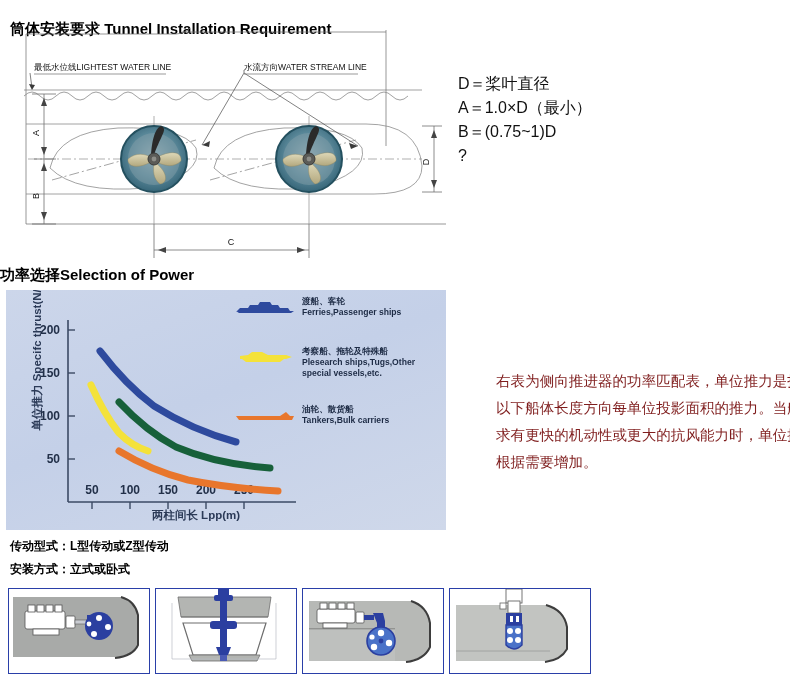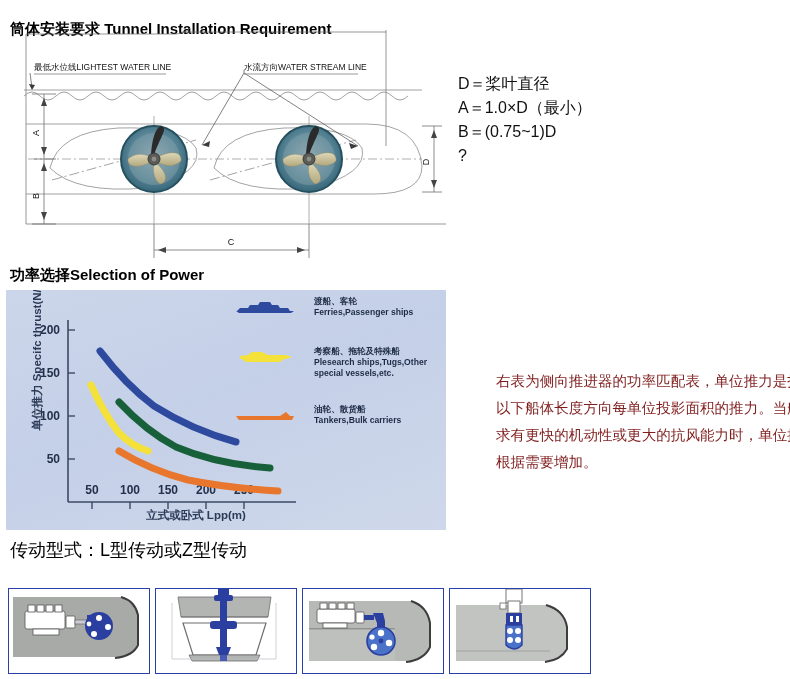--- a/index.html
+++ b/index.html
@@ -9,24 +9,24 @@
     color:#000;overflow:hidden;position:relative;
   }
   .page{position:relative;width:790px;height:679px;}
 
   
   .h-title{
     position:absolute;font-size:15px;font-weight:bold;letter-spacing:0px;
     white-space:nowrap;color:#000;
   }
   #title-tunnel{left:10px;top:4px;margin-top:16px;}
-  #title-power{left:10px;top:266px;text-align:right;}
+  #title-power{left:0;top:266px;text-align:right;}
 
   .bold-line{
-    position:absolute;font-size:18px;font-weight:normal;white-space:nowrap;color:#000;
+    position:absolute;font-size:12px;font-weight:bold;white-space:nowrap;color:#000;
   }
   #line-drive{left:10px;top:538px;}
   #line-install{left:10px;top:561px;}
 
   
   .spec-block{
     position:absolute;left:458px;top:72px;width:330px;
     font-size:16px;line-height:24px;color:#111;
   }
   .spec-block div{white-space:normal;}
@@ -59,21 +59,21 @@
     position:absolute;right:0;font-size:12px;font-weight:bold;color:#223049;
     text-align:right;width:30px;
   }
   .xtick{
     position:absolute;font-size:12px;font-weight:bold;color:#223049;
     text-align:center;width:34px;
   }
   .legend{position:absolute;left:228px;top:8px;width:205px;}
   .leg-row{position:relative;margin-bottom:6px;height:44px;}
   .leg-ship{position:absolute;left:0;top:2px;width:62px;height:14px;}
-  .leg-txt{position:absolute;left:80px;top:-2px;width:140px;}
+  .leg-txt{position:absolute;left:68px;top:-2px;width:140px;}
   .leg-cn{font-size:8.6px;font-weight:bold;color:#1d2b45;line-height:11px;white-space:nowrap;}
   .leg-en{font-size:8.6px;font-weight:bold;color:#1d2b45;line-height:11px;}
 
   
   .panels{position:absolute;left:8px;top:588px;width:600px;height:84px;}
   .panel{
     position:absolute;top:0;width:140px;height:84px;
     border:1.6px solid #2a3fa8;background:#ffffff;overflow:hidden;
   }
   #panel-1{left:0px;}
@@ -222,21 +222,21 @@
     <div>A＝1.0×D（最小）</div>
     <div>B＝(0.75~1)D</div>
     <div>?</div>
   </div>
 
   <div class="h-title" id="title-power">功率选择Selection of Power</div>
 
   <div id="chart">
 
     <div class="axis-title-y">单位推力 Specifc thrust(N/m²)</div>
-    <div class="axis-title-x">立式或卧式  Lpp(m)</div>
+    <div class="axis-title-x">两柱间长  Lpp(m)</div>
 
     <div class="ytick" style="left:24px;top:33px;">200</div>
     <div class="ytick" style="left:24px;top:76px;">150</div>
     <div class="ytick" style="left:24px;top:119px;">100</div>
     <div class="ytick" style="left:24px;top:162px;">50</div>
 
     <div class="xtick" style="left:69px;top:193px;">50</div>
     <div class="xtick" style="left:107px;top:193px;">100</div>
     <div class="xtick" style="left:145px;top:193px;">150</div>
     <div class="xtick" style="left:183px;top:193px;">200</div>
@@ -307,20 +307,21 @@
           <div class="leg-en">Tankers,Bulk carriers</div>
         </div>
       </div>
 
     </div>
   </div>
 
   <div class="note-block">右表为侧向推进器的功率匹配表，单位推力是指水线以下船体长度方向每单位投影面积的推力。当船舶要求有更快的机动性或更大的抗风能力时，单位推力可根据需要增加。</div>
 
   <div class="bold-line" id="line-drive">传动型式：L型传动或Z型传动</div>
+  <div class="bold-line" id="line-install">安装方式：立式或卧式</div>
 
   <div class="panels">
 
     <div class="panel" id="panel-1">
       <svg width="137" height="81" viewBox="0 0 137 81">
         <rect width="137" height="81" fill="#ffffff"></rect>
         <path d="M4 8 L112 8 Q124 10 128 22 L128 56 Q124 66 108 68 L4 68 Z" fill="#a8aaa8"></path>
         <path d="M112 8 Q126 12 129 26 L129 56 Q124 67 106 69" fill="none" stroke="#3d3d3d" stroke-width="2"></path>
 
         <g fill="#ffffff" stroke="#555" stroke-width="0.8">

